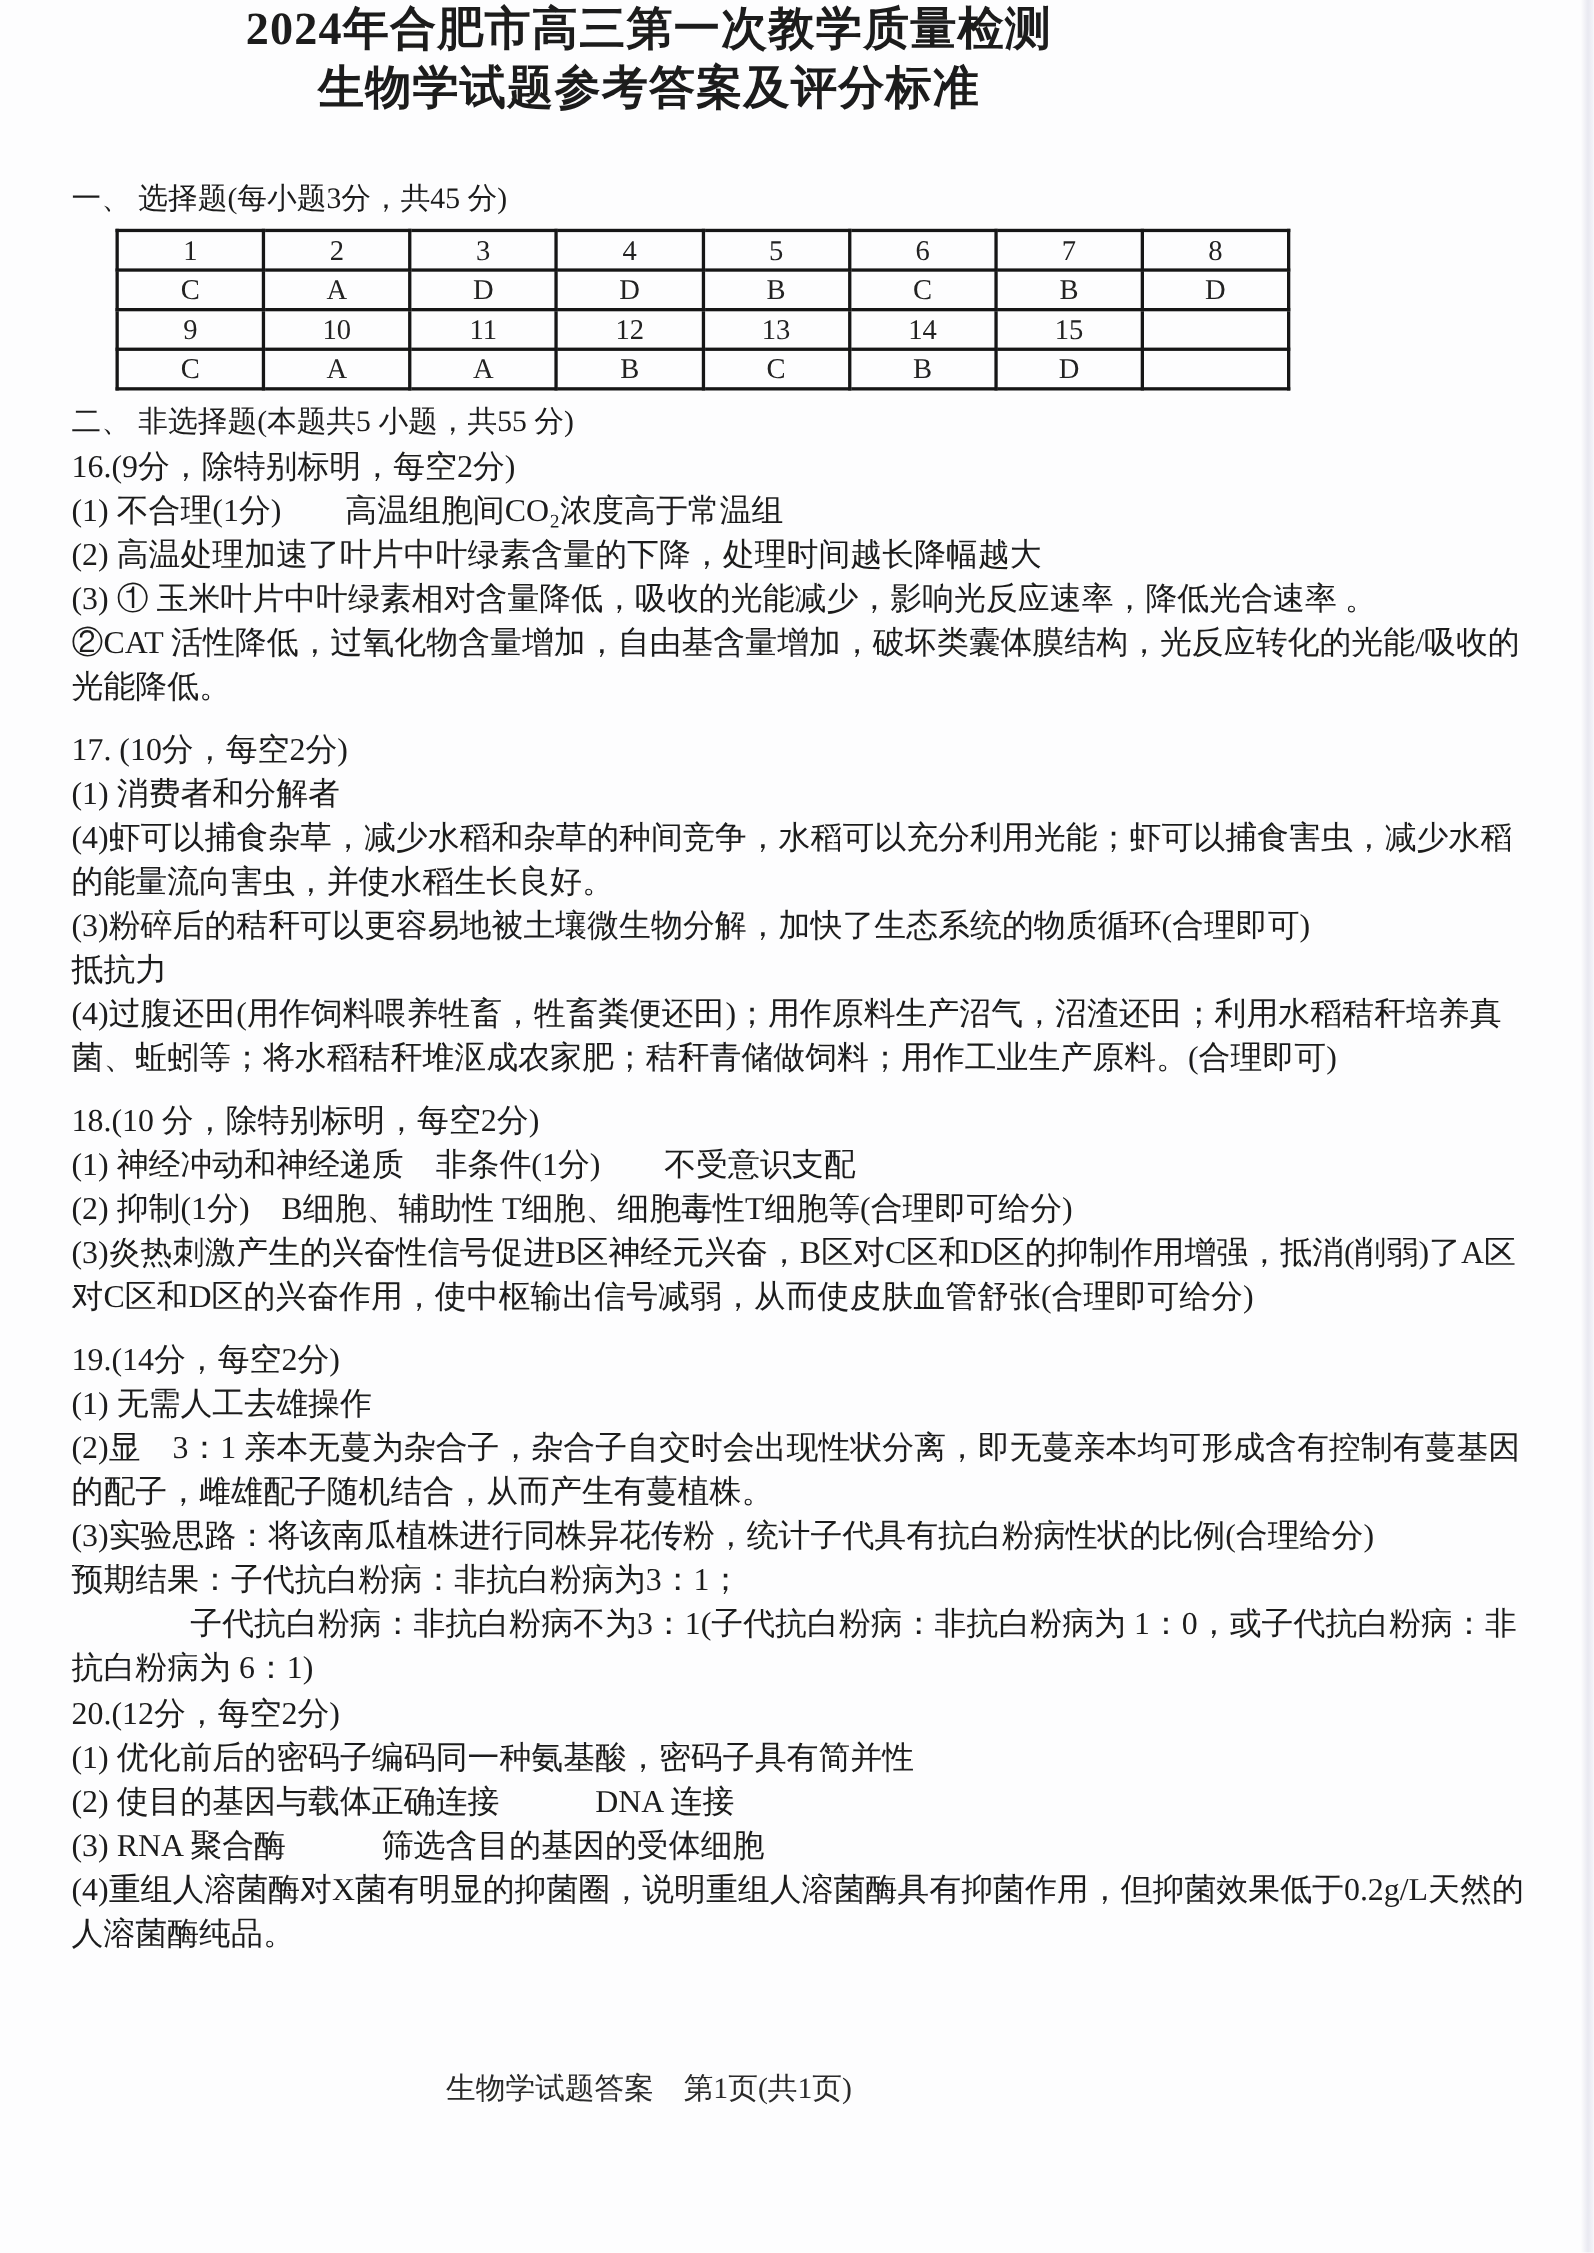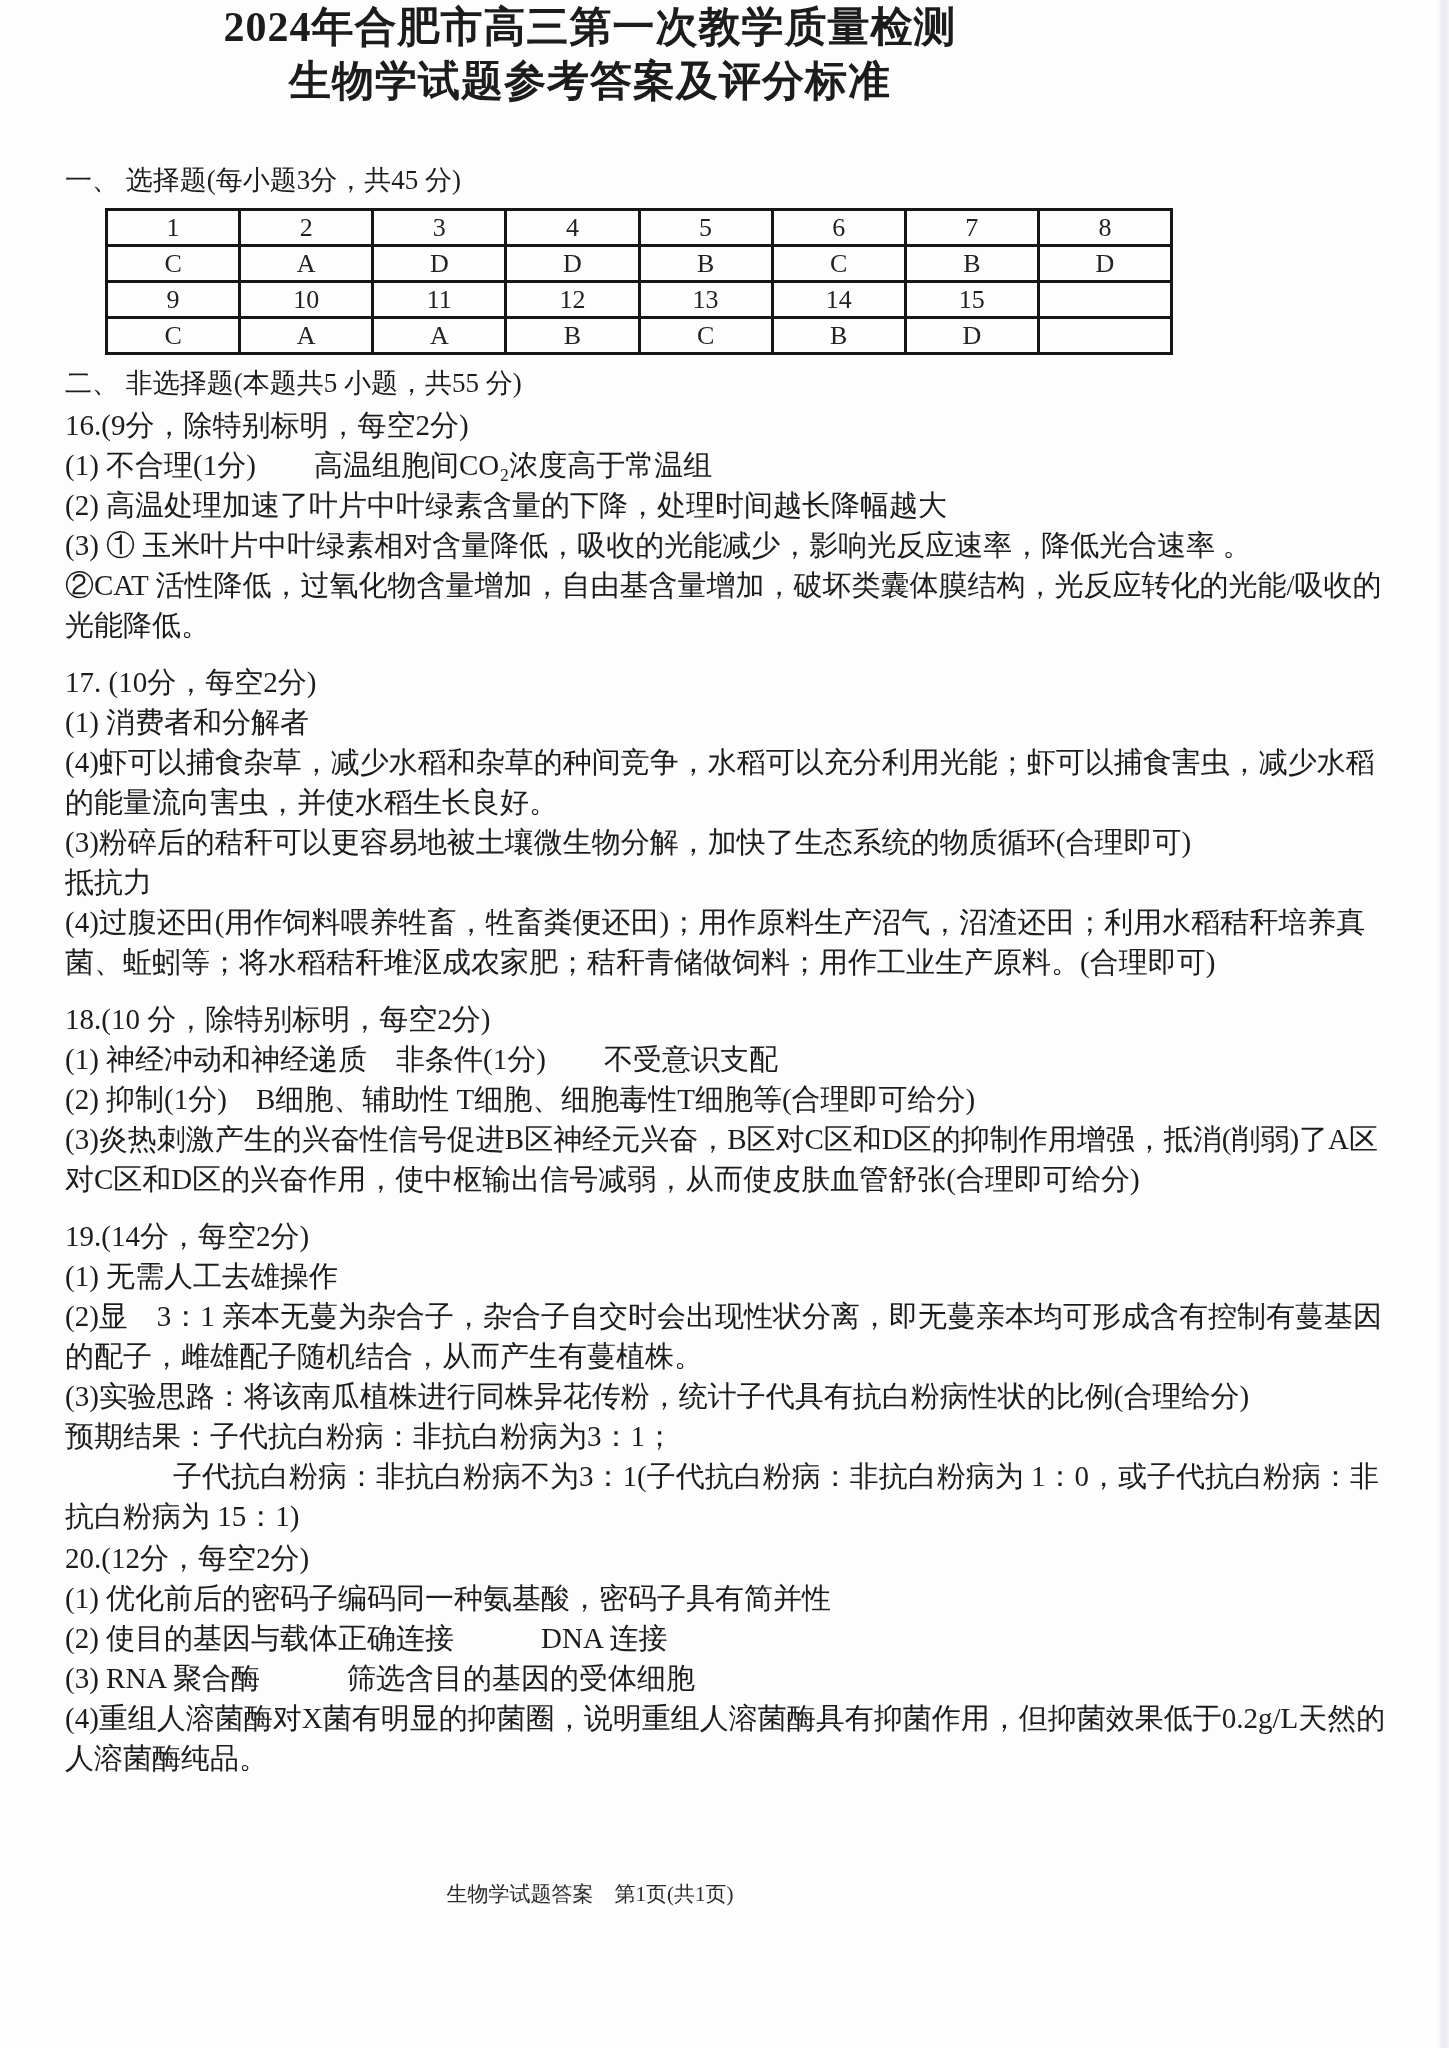--- a/index.html
+++ b/index.html
@@ -59,21 +59,21 @@
   .sec-gap{margin-top:17px;}
   .small-gap{margin-top:2px;}
   .indent-first{text-indent:108px;}
   .footer{
     position:absolute;
     top:1880px;
     left:65px;
     width:1050px;
     margin:0;
     text-align:center;
-    font-size:21px;
+    font-size:27px;
     color:#2a2a2a;
   }
 </style>
 </head>
 <body>
 
 <div class="page">
   <div class="content">
 
     <div class="title-wrap">
@@ -145,21 +145,21 @@
     <p class="para sec-gap">18.(10 分，除特别标明，每空2分)</p>
     <p class="para">(1) 神经冲动和神经递质　非条件(1分)　　不受意识支配</p>
     <p class="para">(2) 抑制(1分)　B细胞、辅助性 T细胞、细胞毒性T细胞等(合理即可给分)</p>
     <p class="para">(3)炎热刺激产生的兴奋性信号促进B区神经元兴奋，B区对C区和D区的抑制作用增强，抵消(削弱)了A区对C区和D区的兴奋作用，使中枢输出信号减弱，从而使皮肤血管舒张(合理即可给分)</p>
 
     <p class="para sec-gap">19.(14分，每空2分)</p>
     <p class="para">(1) 无需人工去雄操作</p>
     <p class="para">(2)显　3：1 亲本无蔓为杂合子，杂合子自交时会出现性状分离，即无蔓亲本均可形成含有控制有蔓基因的配子，雌雄配子随机结合，从而产生有蔓植株。</p>
     <p class="para">(3)实验思路：将该南瓜植株进行同株异花传粉，统计子代具有抗白粉病性状的比例(合理给分)</p>
     <p class="para">预期结果：子代抗白粉病：非抗白粉病为3：1；</p>
-    <p class="para indent-first">子代抗白粉病：非抗白粉病不为3：1(子代抗白粉病：非抗白粉病为 1：0，或子代抗白粉病：非抗白粉病为 15：1)</p>
+    <p class="para indent-first">子代抗白粉病：非抗白粉病不为3：1(子代抗白粉病：非抗白粉病为 1：0，或子代抗白粉病：非抗白粉病为 6：1)</p>
 
     <p class="para small-gap">20.(12分，每空2分)</p>
     <p class="para">(1) 优化前后的密码子编码同一种氨基酸，密码子具有简并性</p>
     <p class="para">(2) 使目的基因与载体正确连接　　　DNA 连接</p>
     <p class="para">(3) RNA 聚合酶　　　筛选含目的基因的受体细胞</p>
     <p class="para">(4)重组人溶菌酶对X菌有明显的抑菌圈，说明重组人溶菌酶具有抑菌作用，但抑菌效果低于0.2g/L天然的人溶菌酶纯品。</p>
 
   </div>
 
   <p class="footer">生物学试题答案　第1页(共1页)</p>

